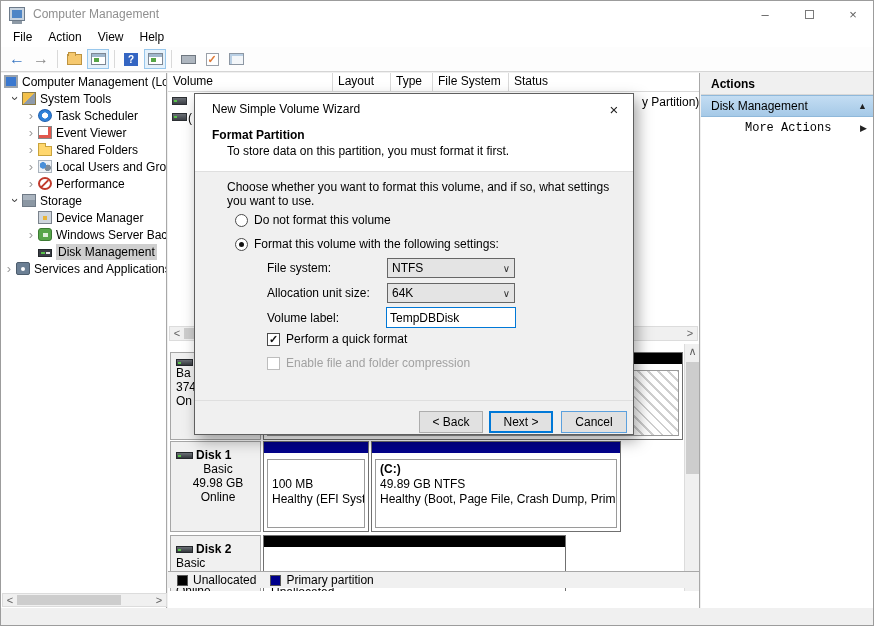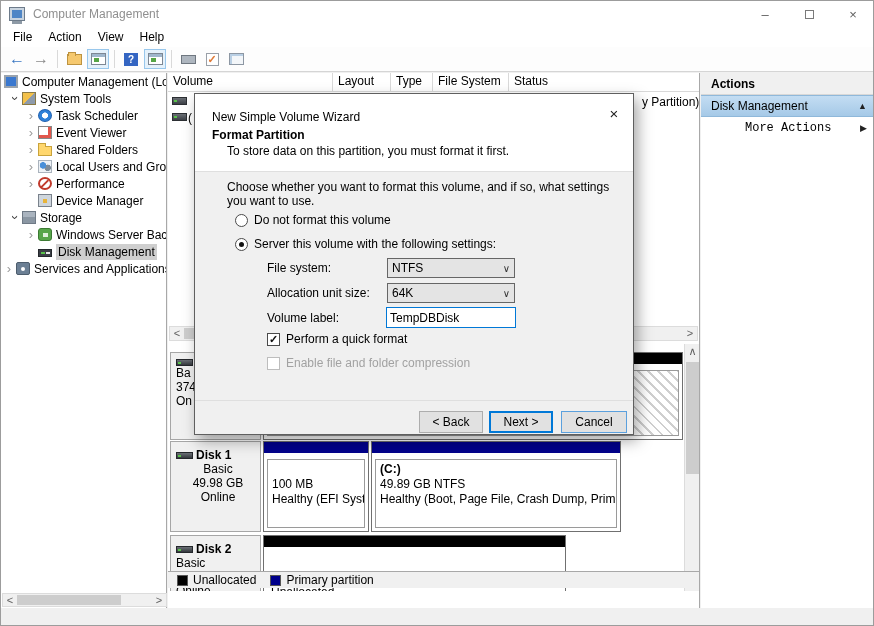--- a/index.html
+++ b/index.html
@@ -97,21 +97,21 @@
   .actions-panel { position:absolute; left:700px; top:72px; width:174px; height:535px; background:#fff; }
   .actions-header { height:22px; background:#f0f0f0; border-bottom:1px solid #d8d8d8; font-weight:bold; padding:4px 0 0 10px; }
   .actions-sel { height:22px; background:linear-gradient(#c3ddf3,#a5c9e7); border-top:1px solid #8fb8da; border-bottom:1px solid #8fb8da; display:flex; align-items:center; padding:0 8px 0 10px; }
   .actions-sel .lbl { flex:1; }
   .actions-more { height:22px; display:flex; align-items:center; padding:0 8px 0 44px; }
   .actions-more .lbl { flex:1;font-family:Liberation Mono, monospace; }
   .tri { font-size:9px; color:#222; }
 
   
   .dialog { position:absolute; left:193px; top:92px; width:440px; height:342px; background:#f0f0f0; border:1px solid #5f5f5f; box-shadow:4px 6px 14px rgba(0,0,0,0.35); z-index:10; }
-  .dlg-titlebar { position:absolute; left:0; top:0; width:100%; height:30px; background:#fff; display:flex; align-items:flex-end; }
+  .dlg-titlebar { position:absolute; left:0; top:0; width:100%; height:30px; background:#fff; display:flex; align-items:center; }
   .dlg-title { margin-left:17px; }
   .dlg-close { margin-left:auto; width:26px; height:22px; display:flex; align-items:center; justify-content:center; font-size:15px; color:#222; margin-right:6px; }
   .dlg-head { position:absolute; left:0; top:30px; width:100%; height:48px; background:#fff; border-bottom:1px solid #dfdfdf; }
   .dlg-heading { position:absolute; left:17px; top:4px; font-weight:bold; }
   .dlg-subheading { position:absolute; left:32px; top:20px; }
   .dlg-instruction { position:absolute; left:32px; top:86px; width:385px; }
   .radio-row { position:absolute; left:40px; display:flex; align-items:flex-end; }
   .radio { width:13px; height:13px; border-radius:50%; border:1px solid #4a4a4a; background:#fff; margin-right:6px; position:relative; flex:none; }
   .radio.sel::after { content:""; position:absolute; left:3px; top:3px; width:5px; height:5px; border-radius:50%; background:#111; }
   .fld-label { position:absolute; left:72px; }
@@ -213,28 +213,28 @@
     <div class="tree-row" style="padding-left:24px">
       <span class="chev">›</span>
       <span class="tico i-users"></span>
       <span class="tree-label">Local Users and Groups</span>
     </div>
     <div class="tree-row" style="padding-left:24px">
       <span class="chev">›</span>
       <span class="tico i-perf"></span>
       <span class="tree-label">Performance</span>
     </div>
-    <div class="tree-row" style="padding-left:36px">
-      <span class="tico i-devmgr"></span>
-      <span class="tree-label">Device Manager</span>
-    </div>
     <div class="tree-row" style="padding-left:8px">
       <span class="chev exp">›</span>
       <span class="tico i-storage"></span>
       <span class="tree-label">Storage</span>
+    </div>
+    <div class="tree-row" style="padding-left:36px">
+      <span class="tico i-devmgr"></span>
+      <span class="tree-label">Device Manager</span>
     </div>
     <div class="tree-row" style="padding-left:24px">
       <span class="chev">›</span>
       <span class="tico i-backup"></span>
       <span class="tree-label">Windows Server Backup</span>
     </div>
     <div class="tree-row selected" style="padding-left:36px">
       <span class="tico i-diskmgmt"></span>
       <span class="tree-label">Disk Management</span>
     </div>
@@ -368,21 +368,21 @@
     </div>
 
     <div class="dlg-instruction">Choose whether you want to format this volume, and if so, what settings you want to use.</div>
 
     <div class="radio-row" style="top:119px;">
       <span class="radio"></span>
       <span>Do not format this volume</span>
     </div>
     <div class="radio-row" style="top:143px;">
       <span class="radio sel"></span>
-      <span>Server this volume with the following settings:</span>
+      <span>Format this volume with the following settings:</span>
     </div>
 
     <span class="fld-label" style="top:167px;">File system:</span>
     <div class="combo" style="top:164px;">
       <span class="val">NTFS</span>
       <span class="cchev">∨</span>
     </div>
 
     <span class="fld-label" style="top:192px;">Allocation unit size:</span>
     <div class="combo" style="top:189px;">

